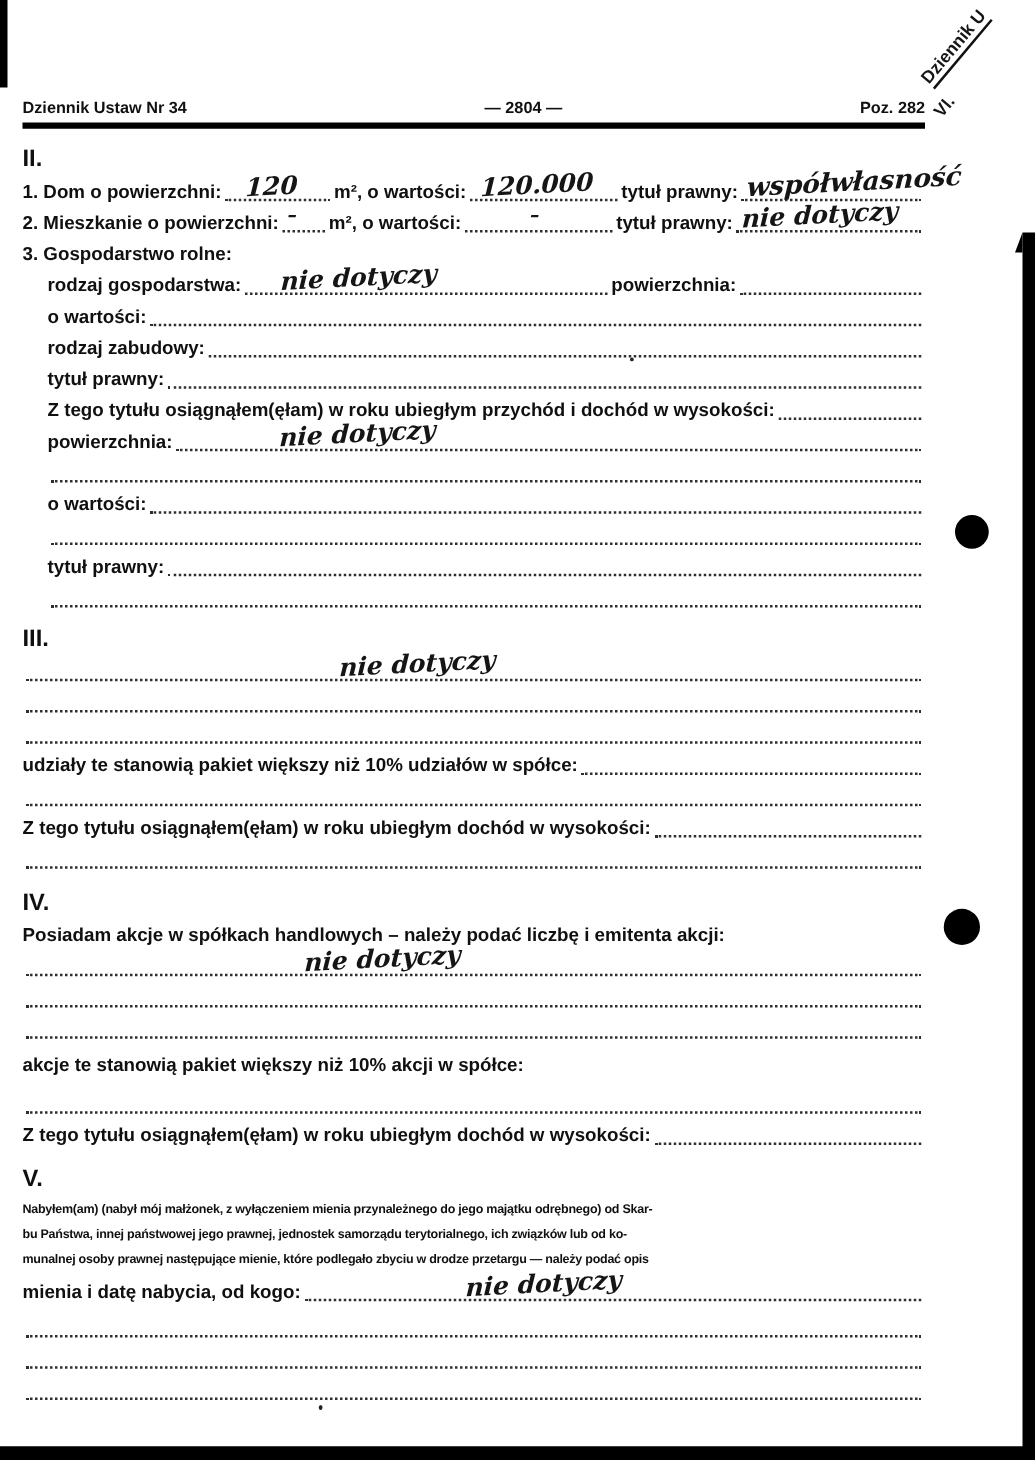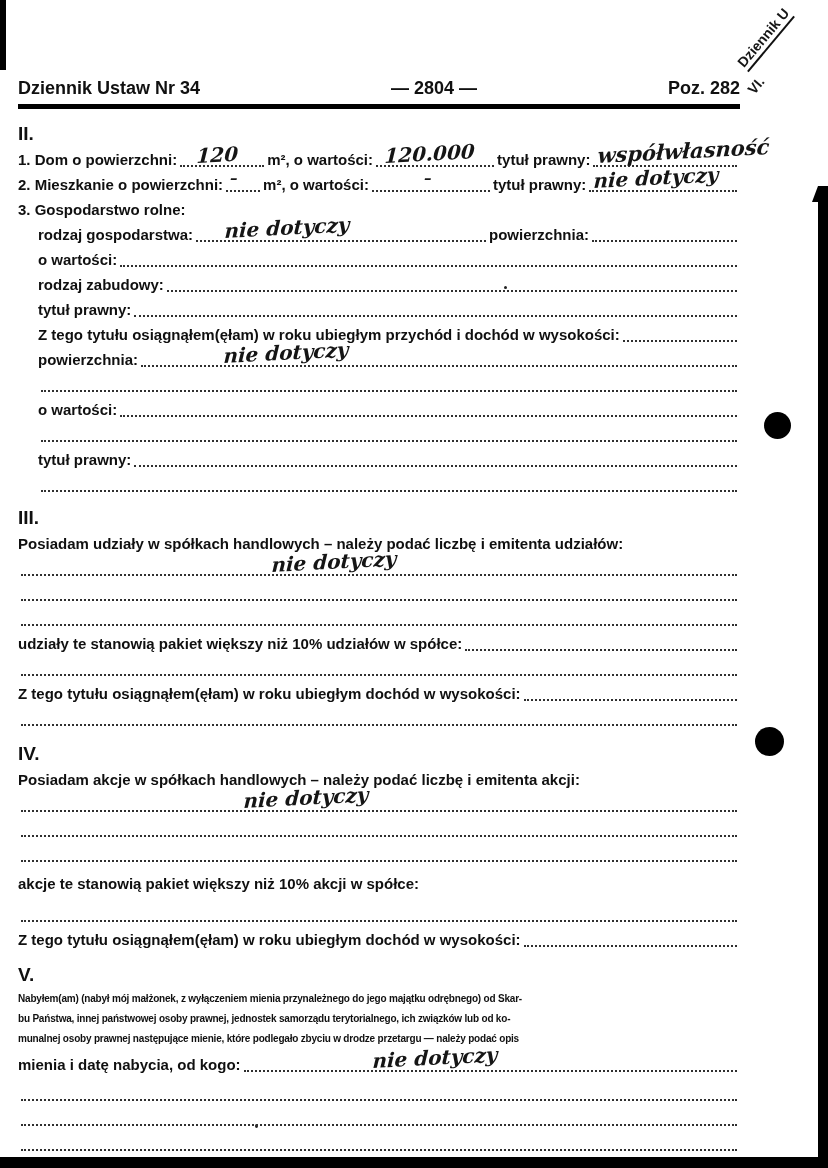--- a/index.html
+++ b/index.html
@@ -4,21 +4,21 @@
 <style>
   html,body{margin:0;padding:0;background:#e8e8e8;}
   .page{
     position:relative;width:828px;height:1168px;background:#ffffff;
     font-family:"Liberation Sans",sans-serif;color:#101010;overflow:hidden;
     margin:0 auto;
   }
   .main{position:absolute;left:18px;top:78px;width:722px;}
   
   .hdr{display:flex;justify-content:space-between;align-items:flex-end;
-       font-size:18px;font-weight:bold;padding-bottom:5px;border-bottom:5px solid #000;}
+       font-size:13px;font-weight:bold;padding-bottom:5px;border-bottom:5px solid #000;}
   .hdr span{white-space:nowrap;}
   
   .sec{font-size:19px;font-weight:bold;line-height:20px;}
   .row{display:flex;align-items:flex-end;font-size:15px;font-weight:bold;height:25px;white-space:nowrap;text-align:center;}
   .lbl{white-space:pre;line-height:19px;}
   .dots{position:relative;border-bottom:2px dotted #2f2f2f;height:15px;margin:0 3px 2px 3px;}
   .grow{flex:1;}
   .w38{width:34px;flex:none;}
   .w85{width:84px;flex:none;}
   .w118{width:118px;flex:none;}
@@ -166,23 +166,20 @@
 
     <div class="row ind">
       <span class="lbl">tytuł prawny:</span>
       <span class="dots grow"></span>
     </div>
     <div class="blank ind">
         <span class="dots grow"></span>
       </div>
 
     <div class="sec" style="margin-top:14px">III.</div>
-    <div class="row">
-      <span class="lbl">Posiadam udziały w spółkach handlowych – należy podać liczbę i emitenta udziałów:</span>
-    </div>
     <div class="blank">
       <span class="dots grow">
           <span class="hand" style="left:250px">nie dotyczy</span>
         </span>
     </div>
     <div class="blank">
         <span class="dots grow"></span>
       </div>
     <div class="blank">
         <span class="dots grow"></span>
@@ -228,21 +225,21 @@
       </div>
 
     <div class="row">
       <span class="lbl">Z tego tytułu osiągnąłem(ęłam) w roku ubiegłym dochód w wysokości:</span>
       <span class="dots grow"></span>
     </div>
 
     <div class="sec" style="margin-top:16px">V.</div>
     <div class="para" style="margin-top:4px">
       <div>Nabyłem(am) (nabył mój małżonek, z wyłączeniem mienia przynależnego do jego majątku odrębnego) od Skar-</div>
-      <div>bu Państwa, innej państwowej osoby prawnej, jednostek samorządu terytorialnego, ich związków lub od ko-</div>
+      <div>bu Państwa, innej państwowej jego prawnej, jednostek samorządu terytorialnego, ich związków lub od ko-</div>
       <div>munalnej osoby prawnej następujące mienie, które podlegało zbyciu w drodze przetargu — należy podać opis</div>
     </div>
     <div class="row">
       <span class="lbl">mienia i datę nabycia, od kogo:</span>
       <span class="dots grow">
           <span class="hand" style="left:128px">nie dotyczy</span>
         </span>
     </div>
     <div class="blank" style="margin-top:4px">
         <span class="dots grow"></span>

